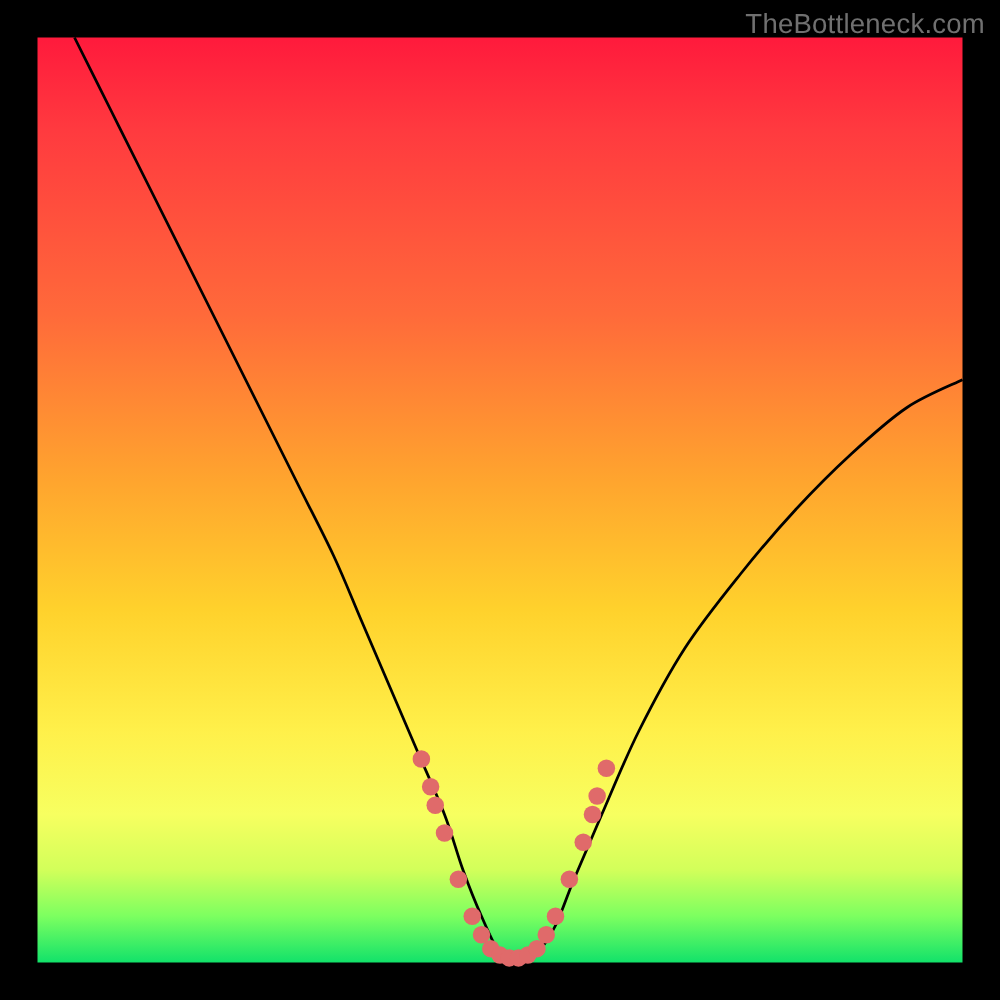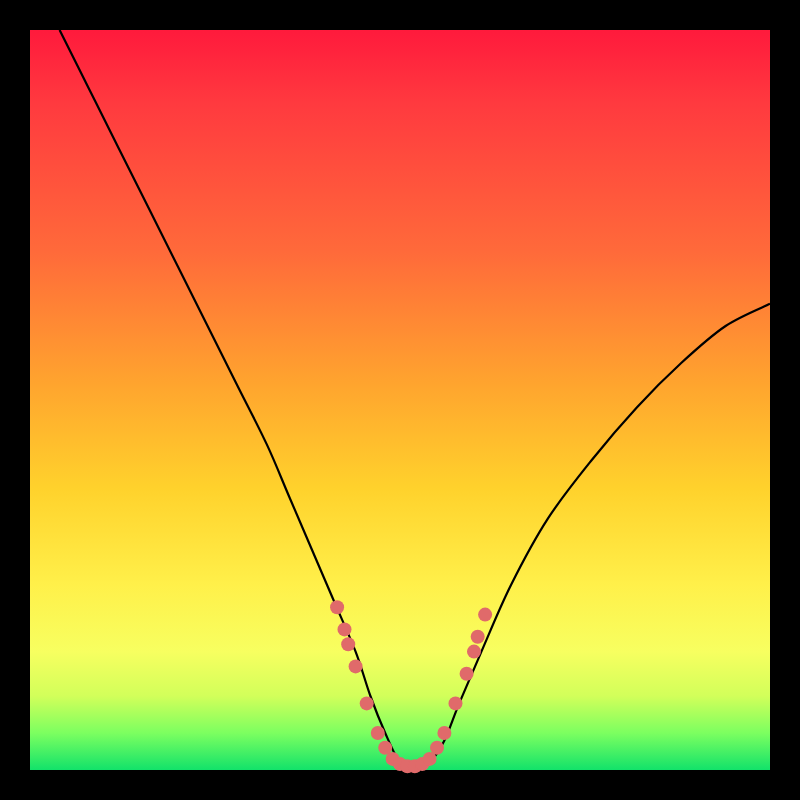--- a/index.html
+++ b/index.html
@@ -54,20 +54,21 @@
     top: 0;
     width: 740px;
     height: 740px;
     overflow: visible;
   }
 </style>
 </head>
 <body>
 
 <div class="frame">
+  <div class="watermark">TheBottleneck.com</div>
   <div class="plot">
     <svg class="curve" viewBox="0 0 740 740">
       <path id="main-curve" fill="none" stroke="#000" stroke-width="2.2" d="M 29.6,0 C 34.53333333333333,9.866666666666655 49.333333333333336,39.4666666666666 59.2,59.19999999999993 C 69.06666666666666,78.93333333333327 78.93333333333334,98.66666666666663 88.8,118.39999999999998 C 98.66666666666666,138.13333333333333 108.53333333333333,157.8666666666667 118.4,177.60000000000002 C 128.26666666666668,197.33333333333334 138.13333333333333,217.06666666666663 148,236.79999999999995 C 157.86666666666667,256.5333333333333 167.73333333333332,276.26666666666665 177.6,296 C 187.46666666666667,315.73333333333335 197.33333333333334,335.46666666666664 207.20000000000002,355.2 C 217.0666666666667,374.93333333333334 228.16666666666669,395.9 236.8,414.4 C 245.43333333333334,432.9 251.6,448.93333333333334 259,466.2 C 266.4,483.46666666666664 273.8,500.73333333333335 281.2,518 C 288.59999999999997,535.2666666666667 296,552.5333333333333 303.4,569.8 C 310.79999999999995,587.0666666666666 319.43333333333334,605.5666666666667 325.6,621.6 C 331.7666666666667,637.6333333333333 335.4666666666667,652.4333333333334 340.40000000000003,666 C 345.33333333333337,679.5666666666666 350.26666666666665,691.9 355.2,703 C 360.1333333333333,714.1 365.06666666666666,726.4333333333334 370,732.6 C 374.93333333333334,738.7666666666667 379.8666666666667,740 384.8,740 C 389.73333333333335,740 394.6666666666667,737.5333333333333 399.6,732.6 C 404.53333333333336,727.6666666666667 409.4666666666667,720.2666666666667 414.40000000000003,710.4 C 419.33333333333337,700.5333333333333 423.0333333333333,688.1999999999999 429.2,673.4 C 435.3666666666667,658.6 442.76666666666665,641.3333333333334 451.4,621.6 C 460.0333333333333,601.8666666666667 469.9,577.2 481,555 C 492.1,532.8 504.43333333333334,509.3666666666667 518,488.4 C 531.5666666666666,467.4333333333333 547.6,447.7 562.4,429.2 C 577.1999999999999,410.7 592,393.4333333333334 606.8,377.40000000000003 C 621.5999999999999,361.3666666666667 636.4000000000001,346.5666666666666 651.2,332.99999999999994 C 666,319.4333333333333 680.8,305.8666666666667 695.5999999999999,296 C 710.3999999999999,286.1333333333333 732.6,277.5 740,273.8 "></path>
       <g id="marker-group">
           <circle cx="307.09999999999997" cy="577.2" r="7" fill="#e06a6a"></circle>
           <circle cx="314.5" cy="599.4" r="7" fill="#e06a6a"></circle>
           <circle cx="318.2" cy="614.2" r="7" fill="#e06a6a"></circle>
           <circle cx="325.6" cy="636.4" r="7" fill="#e06a6a"></circle>
           <circle cx="336.7" cy="673.4" r="7" fill="#e06a6a"></circle>
           <circle cx="347.79999999999995" cy="703" r="7" fill="#e06a6a"></circle>

